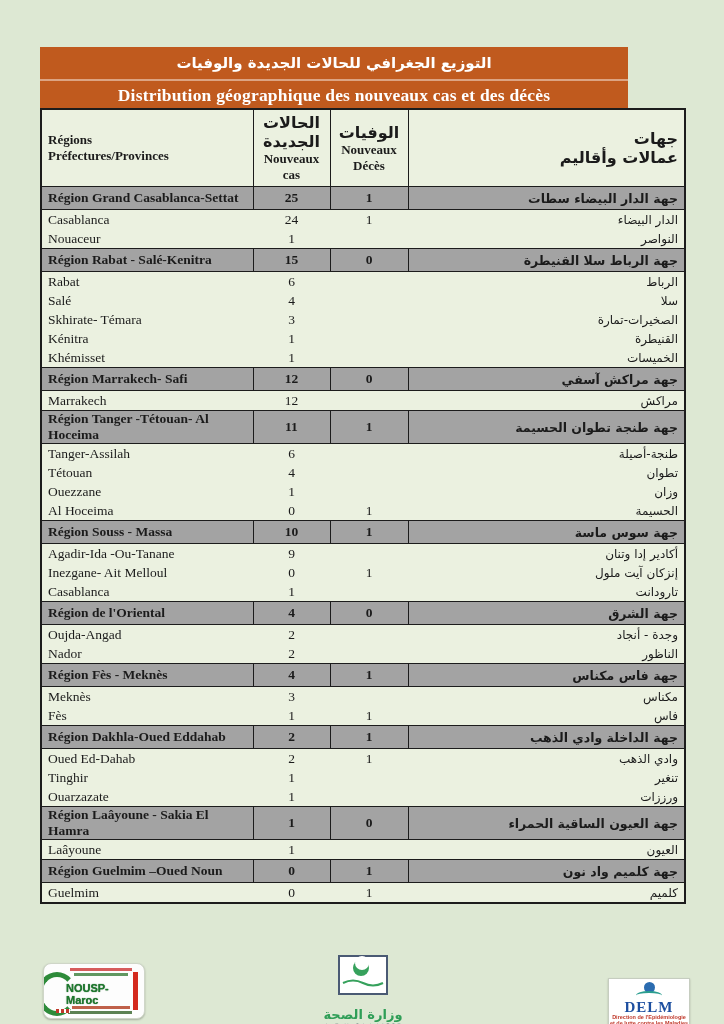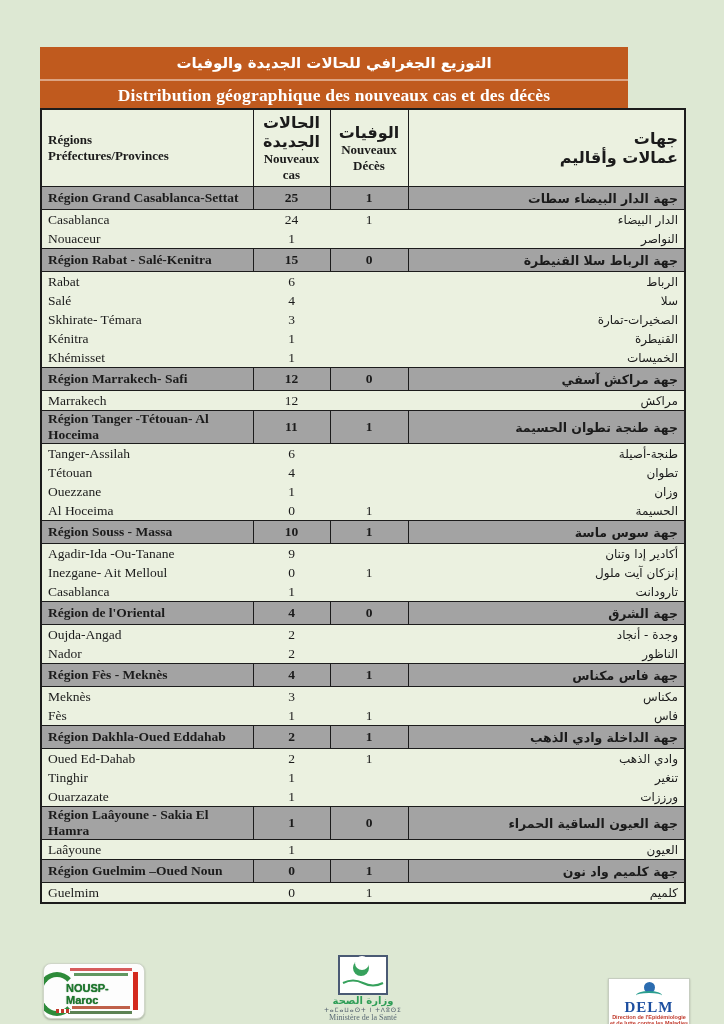--- a/index.html
+++ b/index.html
@@ -83,22 +83,22 @@
   .ministry{position:absolute;left:322px;top:5px;width:82px;text-align:center;}
   .ministry .frame{
     position:relative;margin:0 auto;width:46px;height:36px;
     border:2px solid #4a5a74;background:#fff;
   }
   .ministry .crescent{position:absolute;left:13px;top:3px;width:16px;height:16px;}
   .ministry .crescent .full{position:absolute;width:16px;height:16px;border-radius:50%;background:#36a15c;}
   .ministry .crescent .bite{position:absolute;left:2px;top:-4px;width:14px;height:14px;border-radius:50%;background:#fff;}
   .ministry svg{position:absolute;left:2px;top:20px;}
   .ministry .m-ar{
-    margin-top:0;color:#2f9e57;font-weight:bold;
-    font-family:"DejaVu Sans",sans-serif;font-size:10px;
+    margin-top:12px;color:#2f9e57;font-weight:bold;
+    font-family:"DejaVu Sans",sans-serif;font-size:13px;
   }
   .ministry .m-tif{color:#55636f;font-family:"DejaVu Sans",sans-serif;font-size:6px;letter-spacing:1px;}
   .ministry .m-fr{color:#5a6a75;font-size:8px;font-family:"Liberation Serif",serif;}
 
   .delm{
     position:absolute;left:608px;top:28px;width:80px;height:48px;
     background:#ffffff;border:1px solid #c6cdc0;
     text-align:center;box-shadow:0 1px 2px rgba(0,0,0,.2);
   }
   .delm .head{width:11px;height:11px;border-radius:50%;background:#2b6cb0;margin:3px auto 0;}

